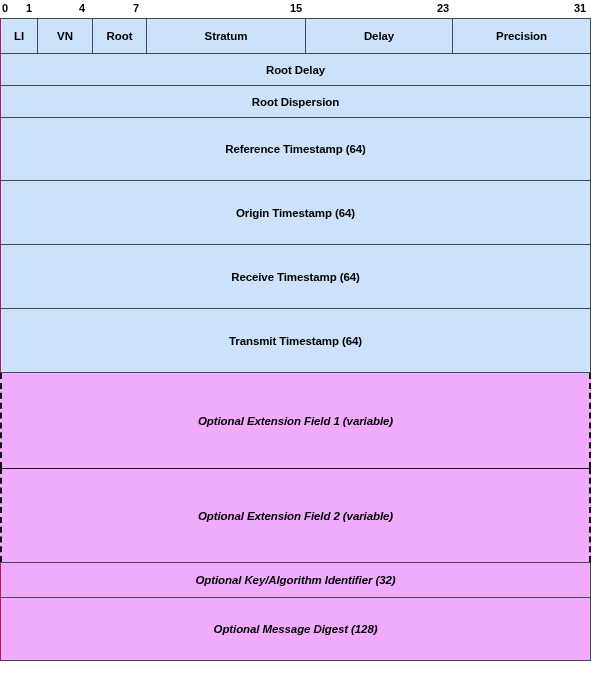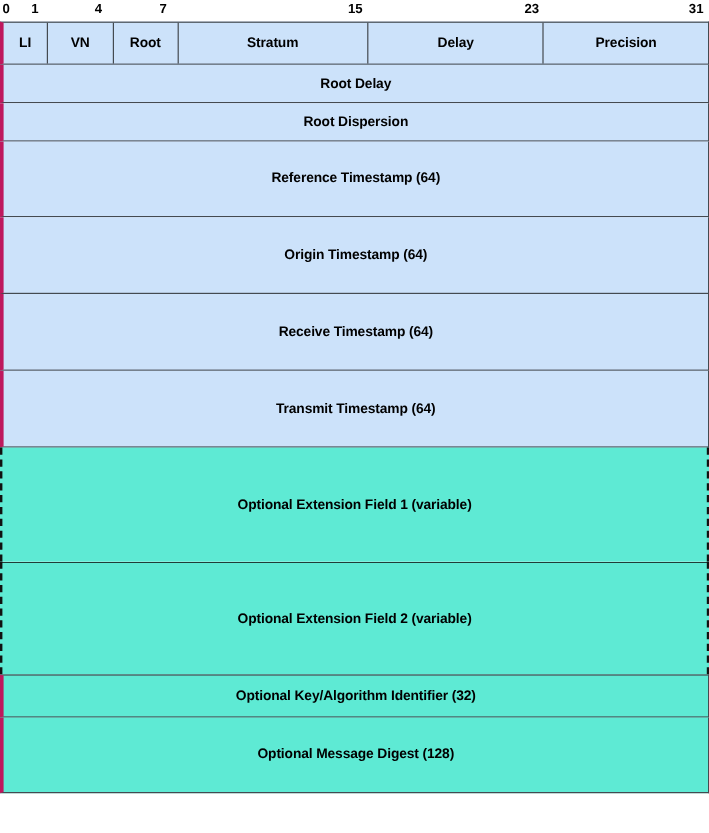--- a/index.html
+++ b/index.html
@@ -58,27 +58,28 @@
     height: 100%;
     letter-spacing: -0.1px;
   }
 
   
   .blue {
     background: #cce2fa;
   }
   
   .gray {
-    background: #5eead4;
+    background: #f0abfc;
+    font-style: italic;
   }
 
   
   .bd-top    { border-top: 1px solid #444a50; }
   .bd-bottom { border-bottom: 1px solid #444a50; }
-  .bd-left   { border-left: 3px solid #be185d; }
+  .bd-left   { border-left: 1px solid #be185d; }
   .bd-right  { border-right: 1px solid #444a50; }
   .bd-inner-r{ border-right: 1px solid #444a50; }
 
   
   .dash-left  { border-left: 2px dashed #111111; }
   .dash-right { border-right: 2px dashed #111111; }
 
   .thin-top { border-top: 1px solid #111111; }
 </style>
 </head>

